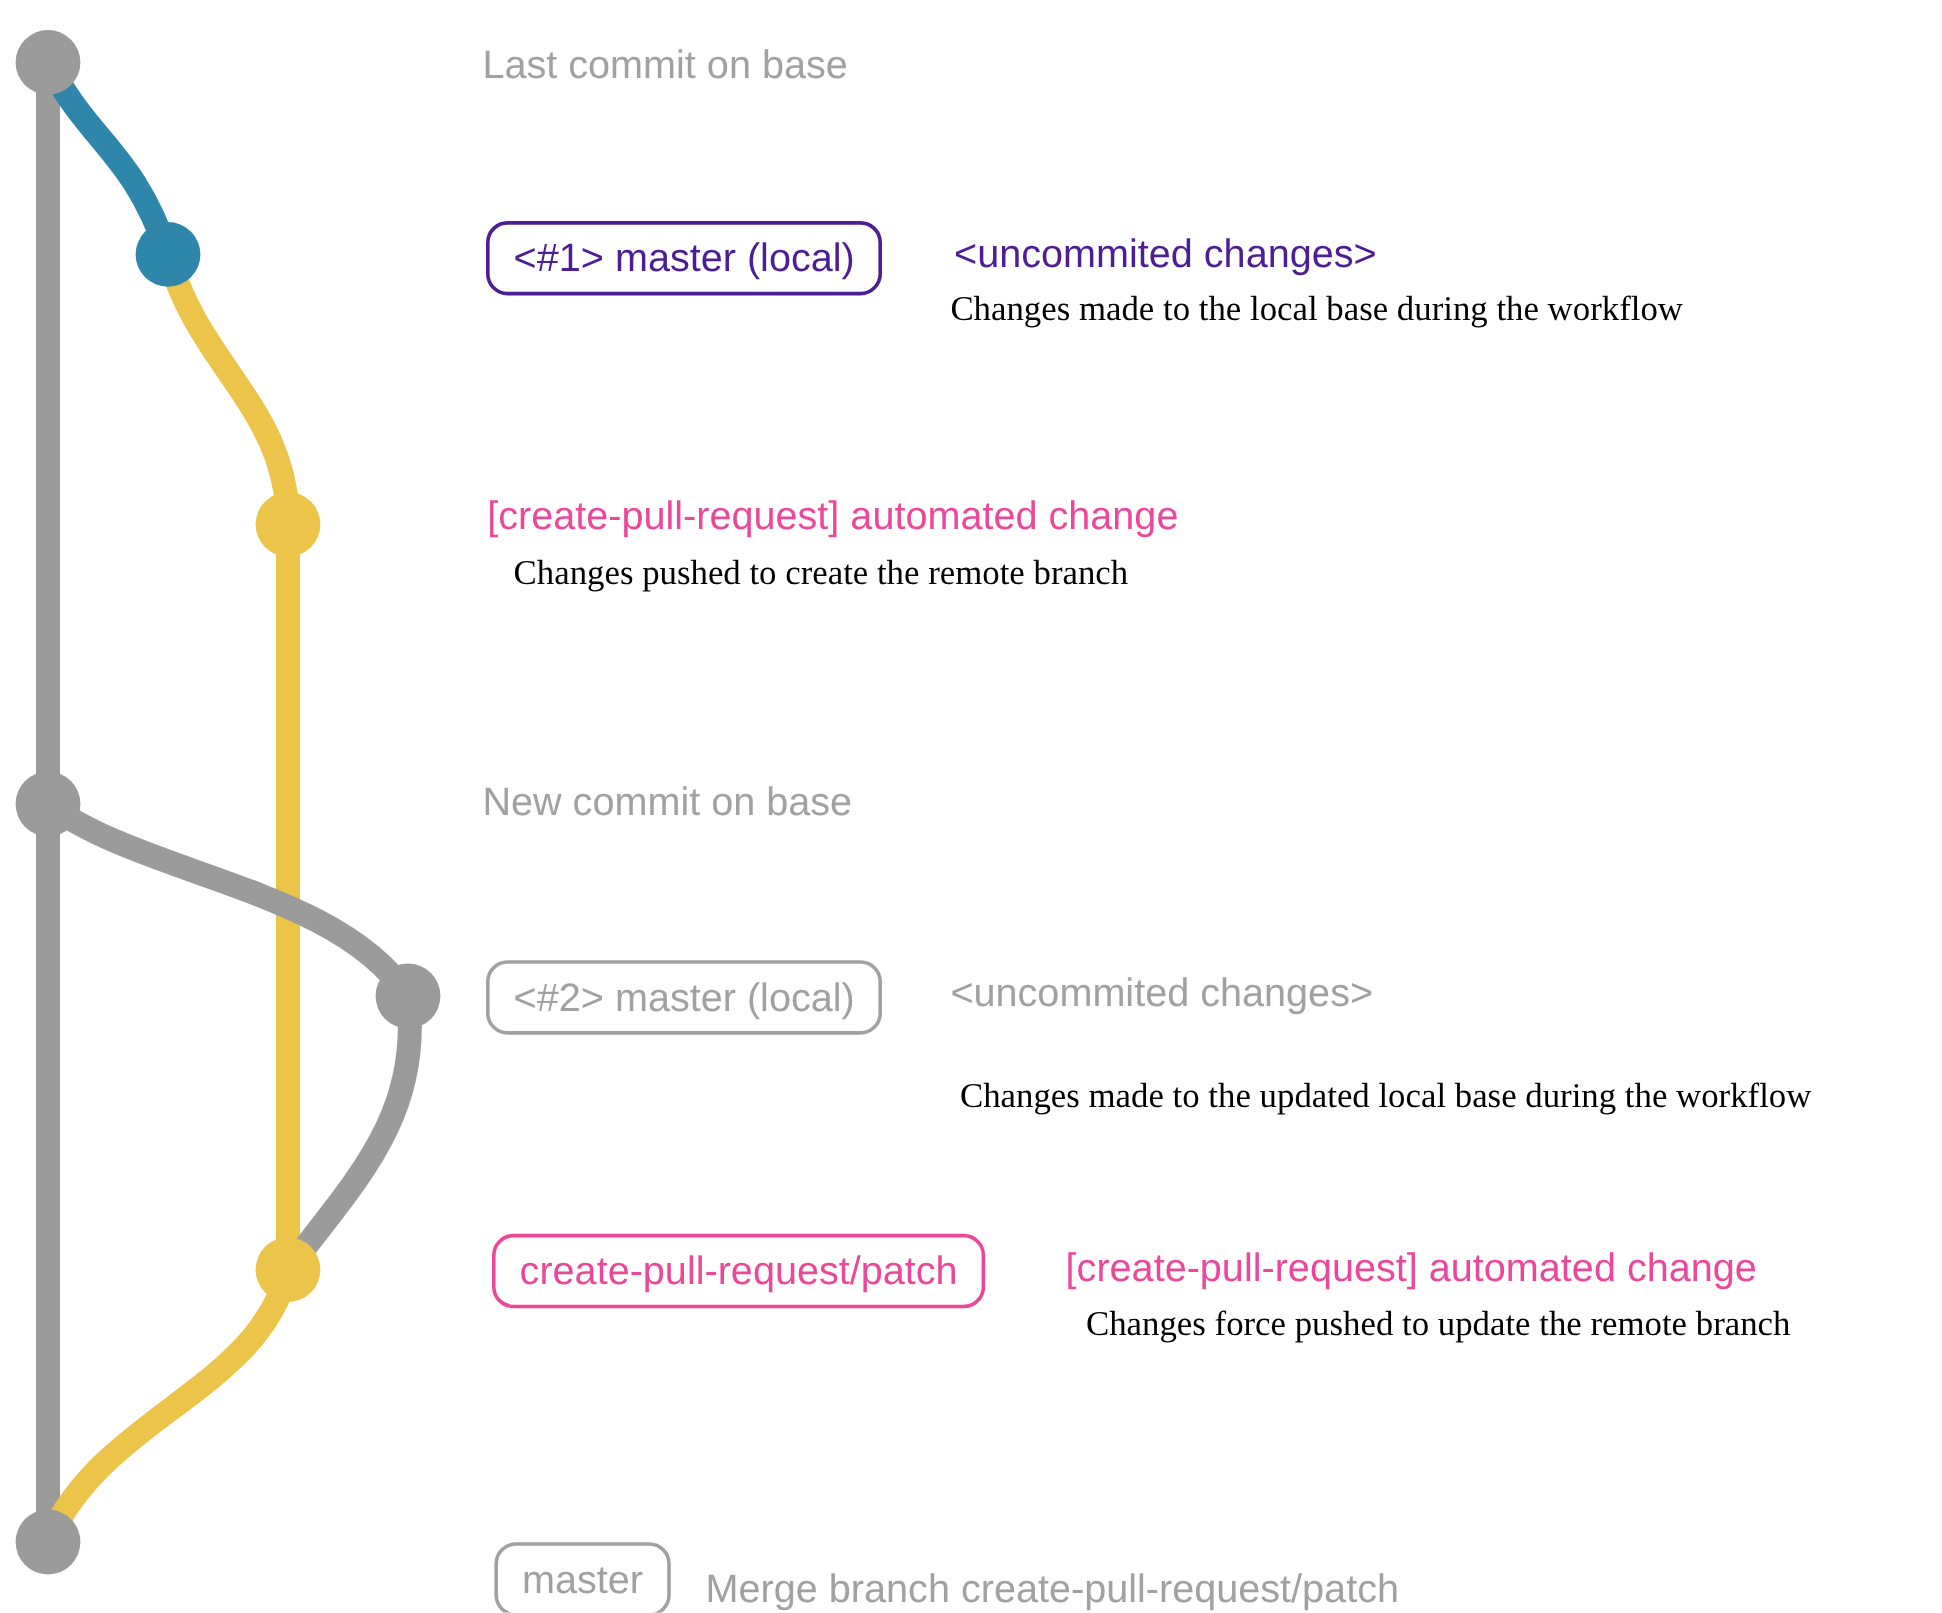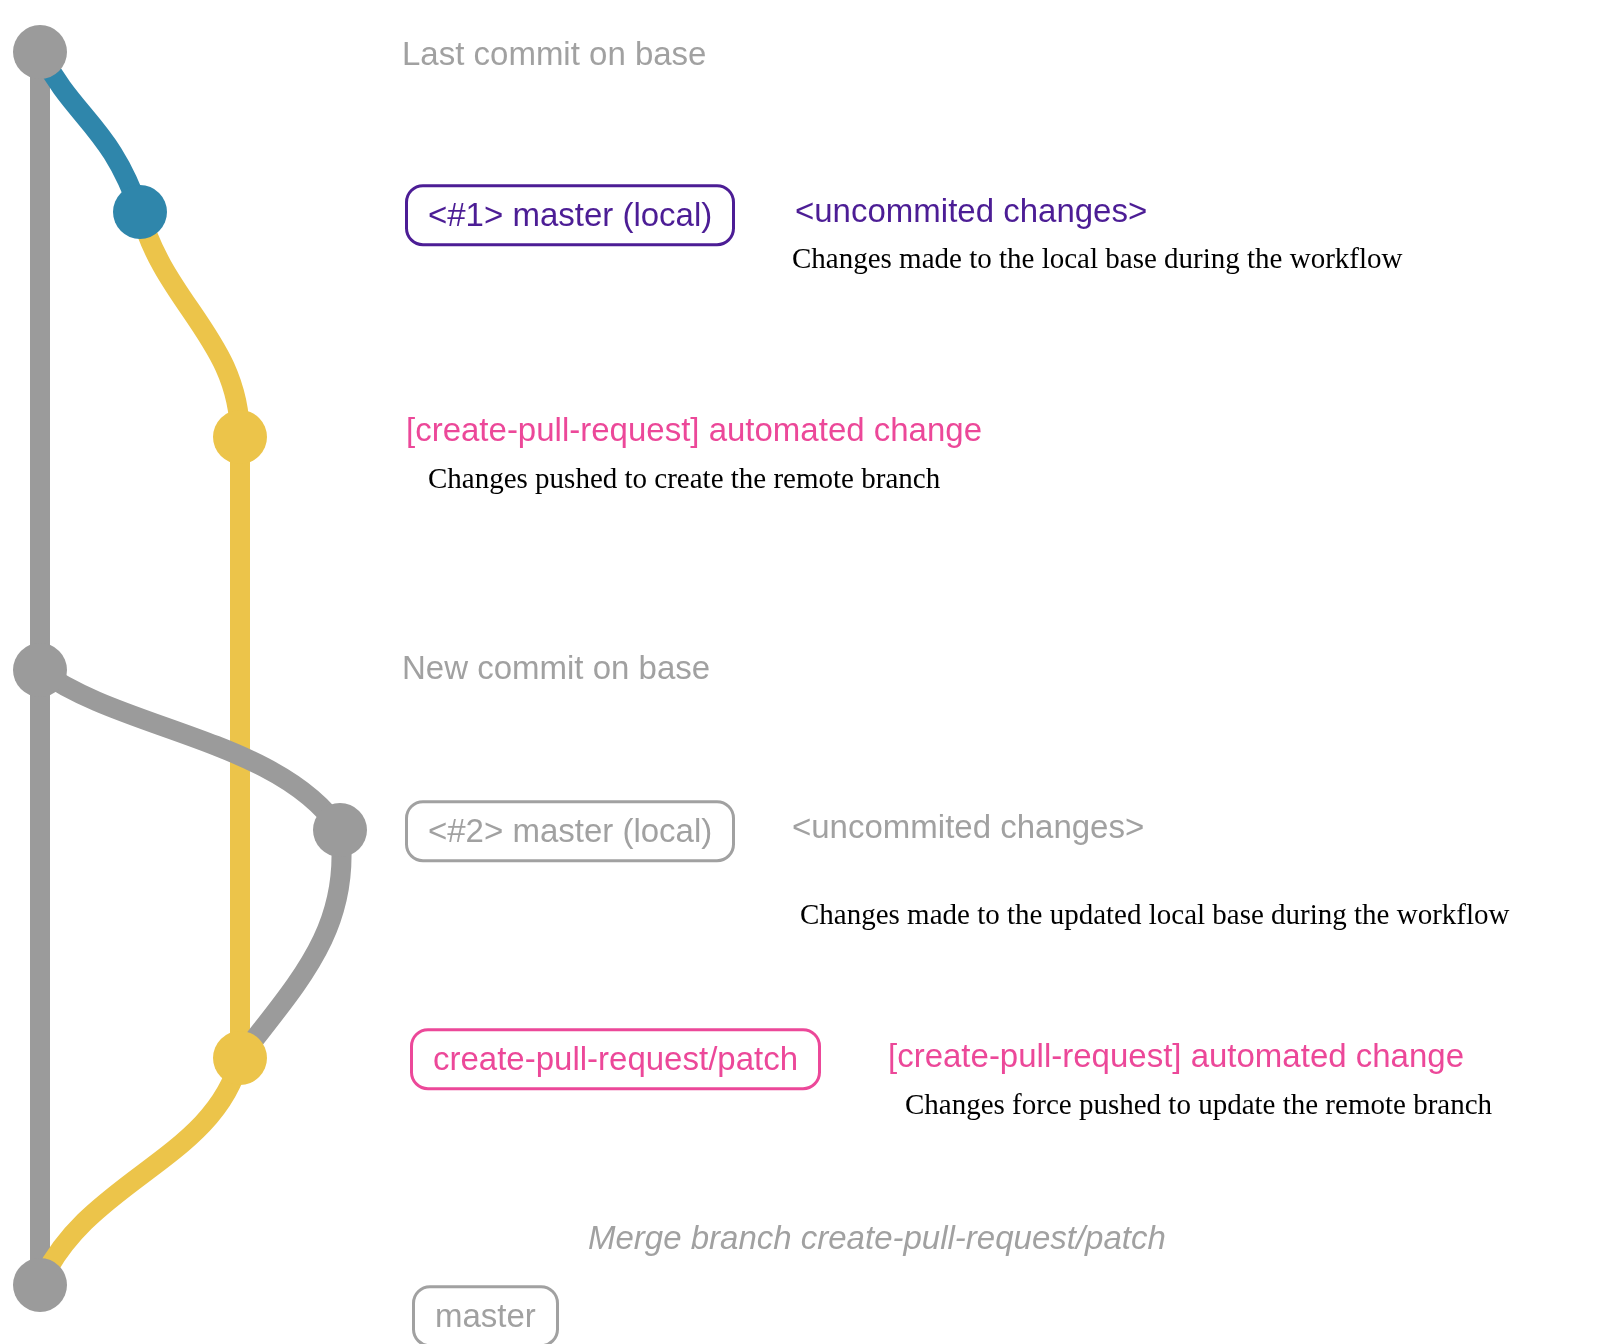--- a/index.html
+++ b/index.html
@@ -78,15 +78,15 @@
 
   <div class="lbl c-yellow" style="left:410px;top:1059px;text-decoration:underline;">
     <span class="badge">create-pull-request/patch</span>
   </div>
   <div class="lbl c-yellow" style="left:888px;top:1056px;">[create-pull-request] automated change</div>
   <div class="lbl note" style="left:905px;top:1104px;">Changes force pushed to update the remote branch</div>
 
   <div class="lbl c-gray" style="left:412px;top:1288px;margin-top:28px;">
     <span class="badge">master</span>
   </div>
-  <div class="lbl c-gray" style="left:588px;top:1238px;font-style:italic;">Merge branch create-pull-request/patch</div>
+  <div class="lbl c-gray" style="left:588px;top:1324px;">Merge branch create-pull-request/patch</div>
 
 </div>
 
 </body></html>

